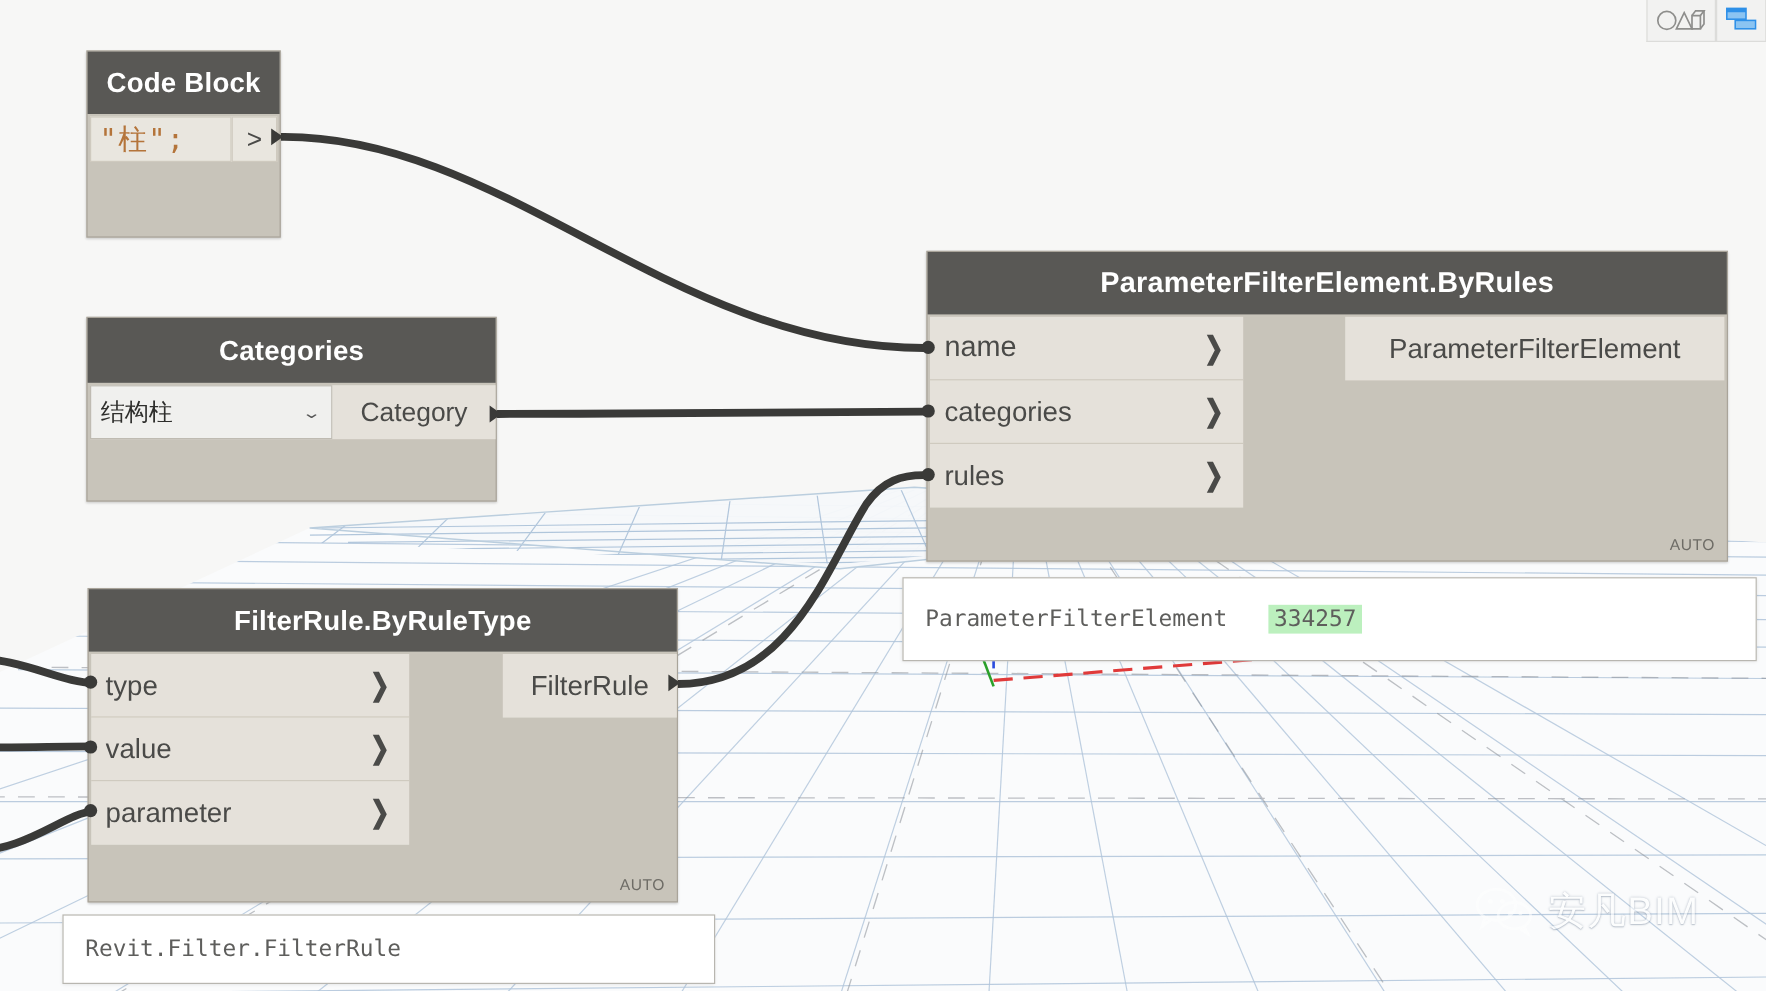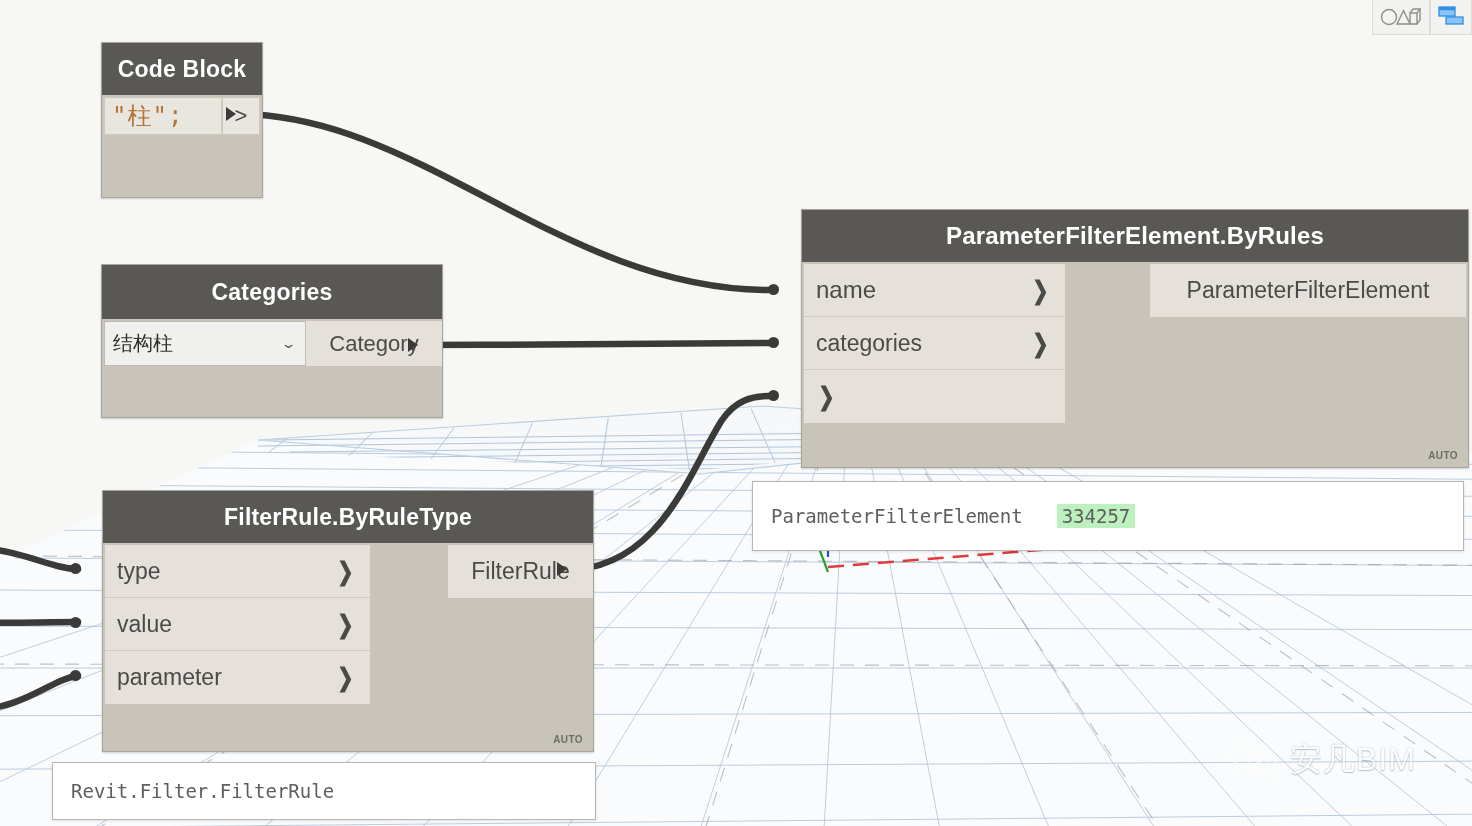--- a/index.html
+++ b/index.html
@@ -33,21 +33,20 @@
   }
 
   
   .node {
     position: absolute;
     z-index: 3;
     box-sizing: border-box;
     background: #C8C4BA;
     border: 1px solid #A9A49A;
     box-shadow: 0 1px 2px rgba(0,0,0,0.18);
-    margin-left: 29px;
   }
   .node-header {
     background: #595855;
     color: #FFFFFF;
     font-weight: bold;
     text-align: center;
     letter-spacing: .2px;
     white-space: nowrap;
     overflow: hidden;
     display: flex;
@@ -86,22 +85,22 @@
     align-items: center;
     justify-content: flex-start;
     box-sizing: border-box;
     color: #4A4A48;
     white-space: nowrap;
   }
   .auto-label {
     position: absolute;
     right: 10px;
     bottom: 6px;
-    font-size: 10px;
-    font-weight: bold;
+    font-size: 13px;
+    font-weight: normal;
     color: #6E6C66;
     letter-spacing: .4px;
   }
 
   
   .knob {
     position: absolute;
     width: 11px;
     height: 11px;
     background: #3A3A38;
@@ -395,20 +394,21 @@
         <span class="port-label" style="font-size:24px;">name</span>
         <span class="chev" style="font-size:25px;">❯</span>
       </div>
 
       <div class="port-row" style="left:2px; top:55px; width:261px; height:53px; padding:0 14px 0 12px;">
         <span class="port-label" style="font-size:23px;">categories</span>
         <span class="chev" style="font-size:25px;">❯</span>
       </div>
 
       <div class="port-row" style="left:2px; top:108px; width:261px; height:53px; padding:0 14px 0 12px; border-bottom:none;">
+        <span class="port-label" style="font-size:23px;">rules</span>
         <span class="chev" style="font-size:25px;">❯</span>
       </div>
 
       <div class="out-row" style="left:348px; top:2px; width:316px; height:53px; font-size:23px; justify-content:center;">ParameterFilterElement</div>
 
       <div class="auto-label">AUTO</div>
     </div>
   </div>
   <div class="knob" style="left:768px; top:284px;"></div>
   <div class="knob" style="left:768px; top:337px;"></div>

